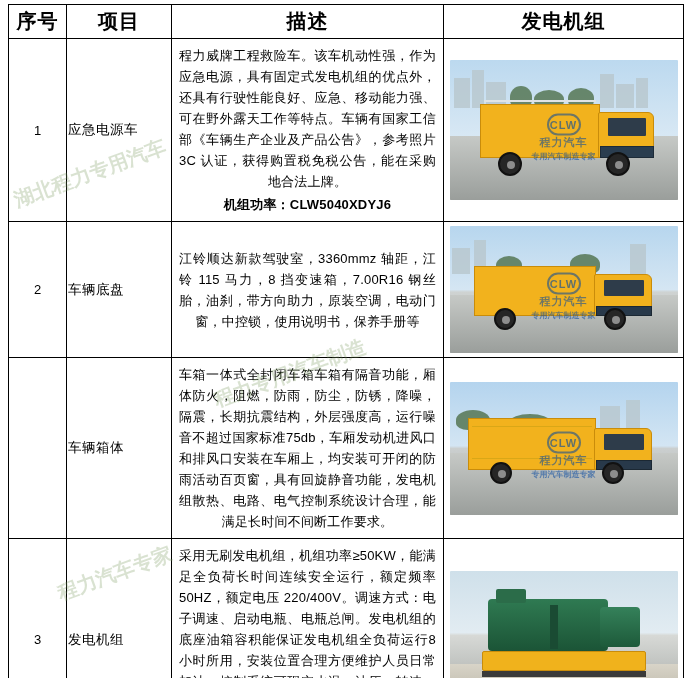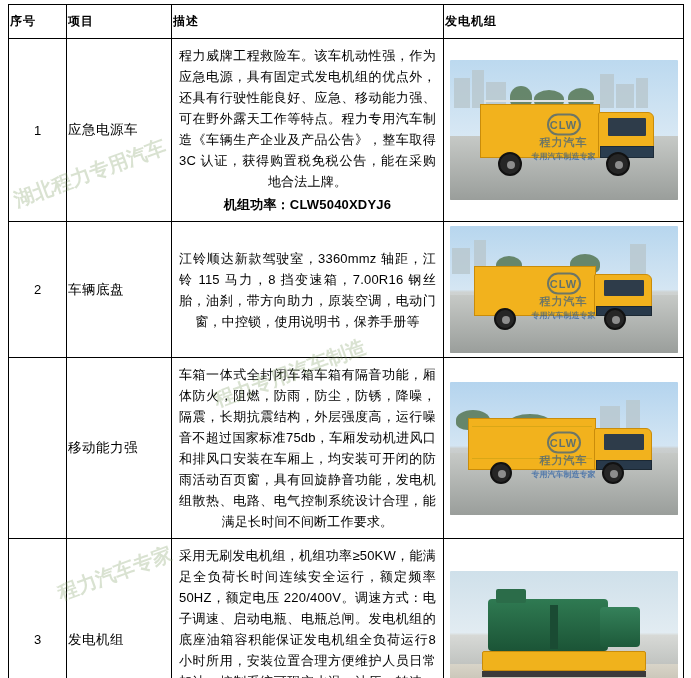--- a/index.html
+++ b/index.html
@@ -28,23 +28,23 @@
   table.spec col.c2 { width: 105px; }
   table.spec col.c3 { width: 272px; }
   table.spec col.c4 { width: 240px; }
 
   table.spec th, table.spec td {
     border: 1px solid #000;
     vertical-align: middle;
   }
   table.spec thead th {
     height: 34px;
-    font-size: 12px;
+    font-size: 20px;
     font-weight: bold;
-    text-align: left;
+    text-align: center;
     letter-spacing: 1px;
   }
   td.num {
     text-align: center;
     font-size: 13px;
   }
   td.item {
     text-align: left;
     font-size: 13.5px;
     letter-spacing: 0.5px;
@@ -177,21 +177,21 @@
         <th>描述</th>
         <th>发电机组</th>
       </tr>
     </thead>
     <tbody>
 
       <tr>
         <td class="num">1</td>
         <td class="item">应急电源车</td>
         <td class="desc">
-          <span>程力威牌工程救险车。该车机动性强，作为应急电源，具有固定式发电机组的优点外，还具有行驶性能良好、应急、移动能力强、可在野外露天工作等特点。程力专用汽车制造《车辆生产企业及产品公告》，整车取得 3C 认证，获得购置税免税公告，能在采购地合法上牌。</span>
+          <span>程力威牌工程救险车。该车机动性强，作为应急电源，具有固定式发电机组的优点外，还具有行驶性能良好、应急、移动能力强、可在野外露天工作等特点。车辆有国家工信部《车辆生产企业及产品公告》，参考照片 3C 认证，获得购置税免税公告，能在采购地合法上牌。</span>
           <span class="model">机组功率：CLW5040XDYJ6</span>
         </td>
         <td class="photo">
           <div class="photo-box ph1">
             <div class="skyline">
               <div class="bld" style="left:4px;width:16px;height:30px;"></div>
               <div class="bld" style="left:22px;width:12px;height:38px;"></div>
               <div class="bld" style="left:36px;width:20px;height:26px;"></div>
               <div class="bld" style="left:150px;width:14px;height:34px;"></div>
               <div class="bld" style="left:166px;width:18px;height:24px;"></div>
@@ -251,21 +251,21 @@
               <span class="wm-logo">CLW</span><br>
               <span>程力汽车</span><br>
               <span class="wm-sub">专用汽车制造专家</span>
             </div>
           </div>
         </td>
       </tr>
 
       <tr>
         <td class="num"></td>
-        <td class="item">移动能力强</td>
+        <td class="item">车辆箱体</td>
         <td class="desc">
           <span>车箱一体式全封闭车箱车箱有隔音功能，厢体防火，阻燃，防雨，防尘，防锈，降噪，隔震，长期抗震结构，外层强度高，运行噪音不超过国家标准75db，车厢发动机进风口和排风口安装在车厢上，均安装可开闭的防雨活动百页窗，具有回旋静音功能，发电机组散热、电路、电气控制系统设计合理，能满足长时间不间断工作要求。</span>
         </td>
         <td class="photo">
           <div class="photo-box ph3">
             <div class="skyline">
               <div class="tree" style="left:6px;width:34px;height:20px;"></div>
               <div class="tree" style="left:60px;width:40px;height:16px;"></div>
               <div class="bld" style="left:150px;width:20px;height:24px;"></div>
               <div class="bld" style="left:176px;width:14px;height:30px;"></div>

